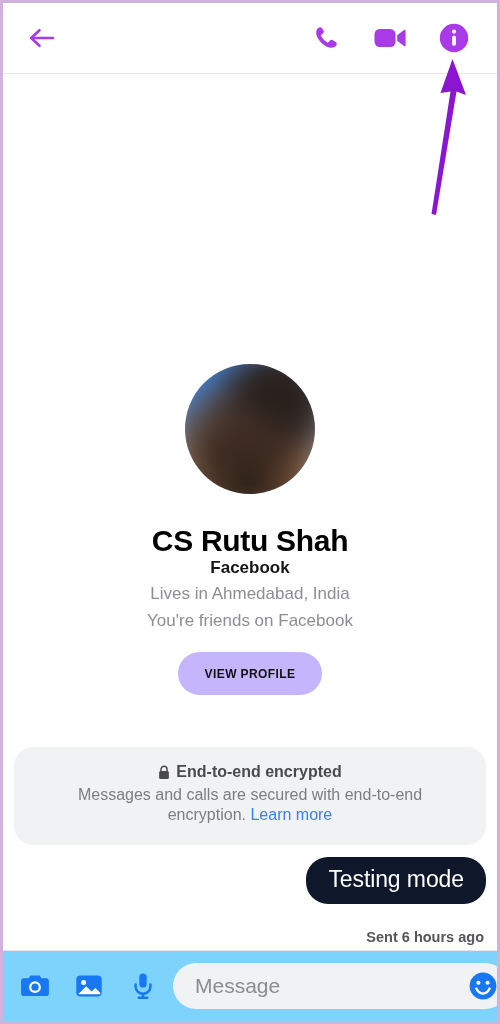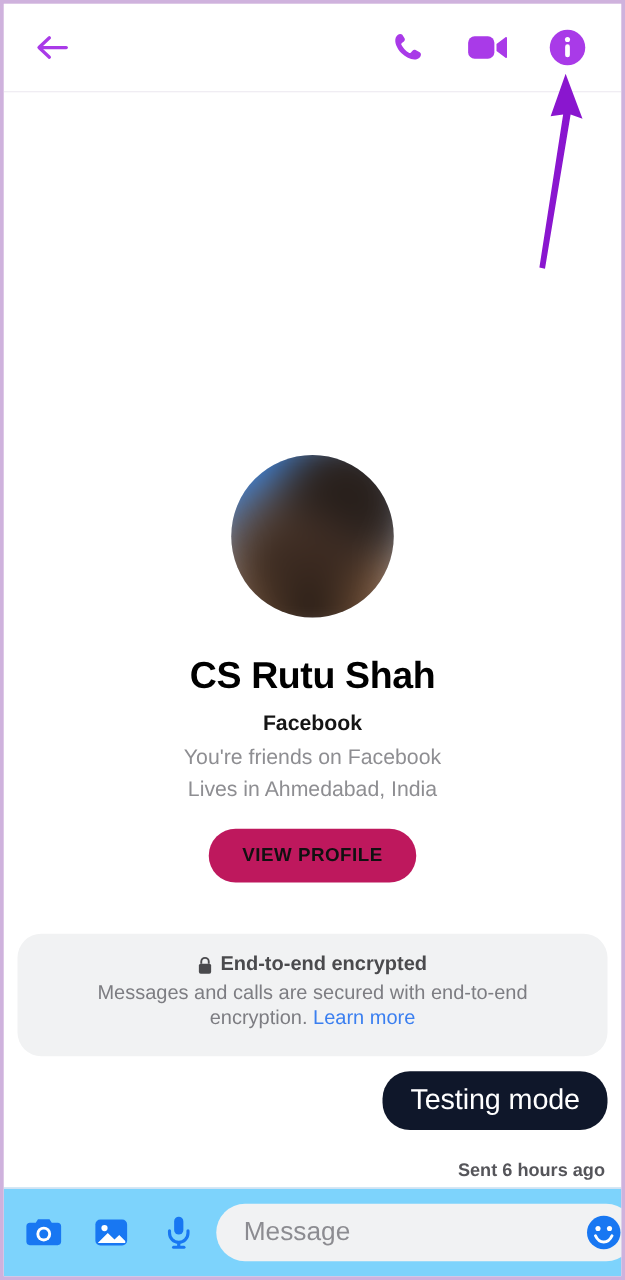--- a/index.html
+++ b/index.html
@@ -86,37 +86,36 @@
            background:radial-gradient(circle at 52% 62%, #4a3328 0%, rgba(74,51,40,0) 36%); }
   .av-l7 { position:absolute; left:0; top:0; width:100%; height:100%;
            background:radial-gradient(circle at 49% 86%, #241a14 0%, rgba(36,26,20,0) 42%); }
 
   .prof-name {
     margin-top:30px;
     font-size:30px; font-weight:bold; color:#000000;
     letter-spacing:-0.3px;
   }
   .prof-platform {
-    margin-top:11px;
     font-size:17px; font-weight:bold; color:#151515;
   }
   .prof-line {
     margin-top:7px;
     font-size:17px; color:#8e8e92;
   }
   .prof-line.second { margin-top:6px; }
 
   .view-profile {
     margin-top:21px;
-    background:#be185d;
+    background:#c4b5fd;
     border:none;
     border-radius:22px;
     height:43px;
     padding:0 27px;
-    font-size:15px; font-weight:bold; color:#111111;
+    font-size:12px; font-weight:bold; color:#111111;
     letter-spacing:0.4px;
     cursor:pointer;
     font-family:"Liberation Sans", sans-serif;
     text-align:right;
   }
 
   
   .e2ee {
     position:absolute;
     left:11px; right:11px; top:673px;
@@ -257,22 +256,22 @@
           <div class="av-l3"></div>
           <div class="av-l4"></div>
           <div class="av-l5"></div>
           <div class="av-l6"></div>
           <div class="av-l7"></div>
         </div>
       </div>
 
       <div class="prof-name">CS Rutu Shah</div>
       <div class="prof-platform">Facebook</div>
+      <div class="prof-line second">Lives in Ahmedabad, India</div>
       <div class="prof-line">You're friends on Facebook</div>
-      <div class="prof-line second">Lives in Ahmedabad, India</div>
 
       <button class="view-profile">VIEW PROFILE</button>
     </div>
 
     <div class="e2ee">
       <div class="e2ee-title">
         <span class="lock-icon">
           <svg width="12" height="15" viewBox="0 0 12 15">
             <path d="M3 6 V4.3 C3 2.6 4.3 1.3 6 1.3 C7.7 1.3 9 2.6 9 4.3 V6" fill="none" stroke="#4a4a4d" stroke-width="1.5"></path>
             <rect x="1.1" y="5.9" width="9.8" height="8" rx="1.5" fill="#4a4a4d"></rect>

